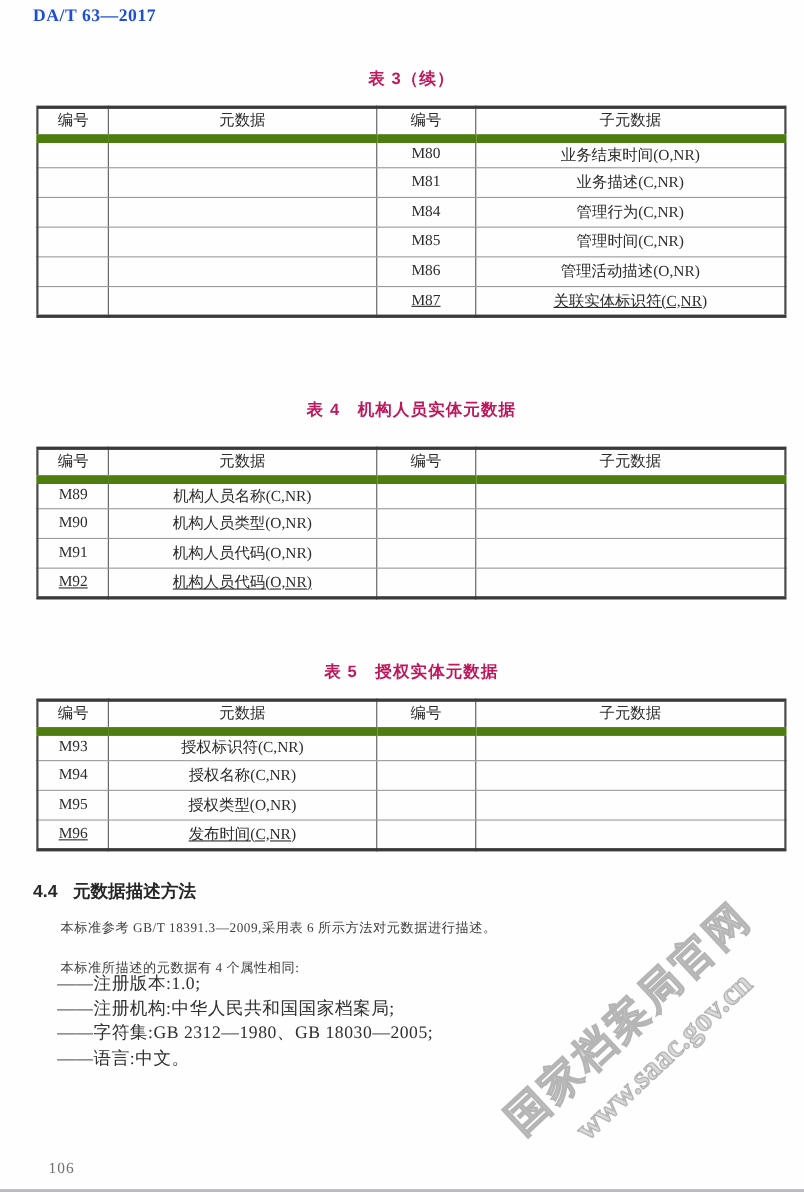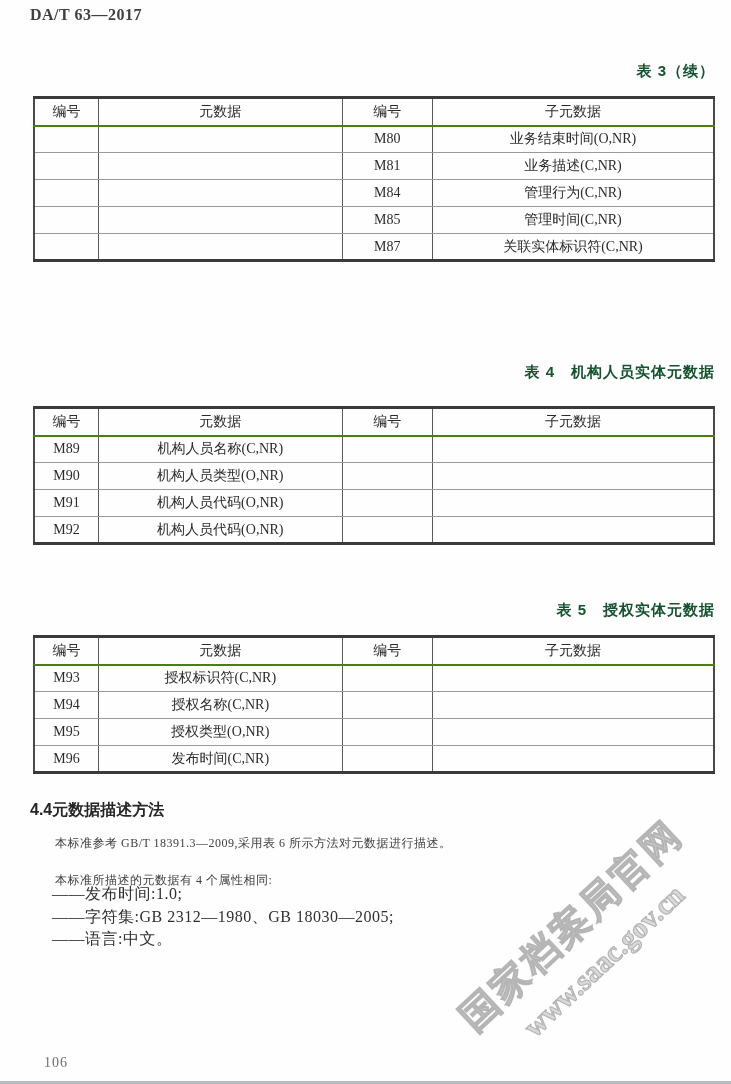--- a/index.html
+++ b/index.html
@@ -10,30 +10,30 @@
     font-family: "Liberation Serif", "DejaVu Serif", serif;
     color: #2e2e2e;
     overflow: hidden;
   }
   .doc-code {
     position: absolute;
     top: 6px; left: 30px;
     font-size: 16px;
     font-weight: bold;
     letter-spacing: 0.5px;
-    color: #404040;
+    color: #1d4ed8;
   }
   .table-caption {
     position: absolute;
     left: 33px; width: 682px;
-    text-align: right;
+    text-align: center;
     font-family: "Liberation Sans", "DejaVu Sans", sans-serif;
     font-weight: bold;
     font-size: 15px;
-    color: #14532d;
+    color: #be185d;
     letter-spacing: 1px;
   }
   #caption-t3 { top: 62px; }
   #caption-t4 { top: 363px; }
   #caption-t5 { top: 601px; }
 
   table.meta-table {
     position: absolute;
     left: 33px; width: 682px;
     border-collapse: collapse;
@@ -53,37 +53,37 @@
     border-right: 1px solid #5a5a5a;
     text-align: center;
     vertical-align: middle;
     font-weight: normal;
     padding: 0 4px;
     white-space: nowrap;
     overflow: hidden;
   }
   .meta-table th {
     height: 28px;
-    border-bottom: 2px solid #4d7c0f;
+    border-bottom: 8px solid #4d7c0f;
   }
   .meta-table td {
     height: 27px;
     border-bottom: 1px solid #9a9a9a;
   }
-  .meta-table tbody tr:last-child td { border-bottom: none; }
+  .meta-table tbody tr:last-child td { border-bottom: none; text-decoration: underline; }
 
   .section-heading {
     position: absolute;
     top: 800px; left: 30px;
     font-family: "Liberation Sans", "DejaVu Sans", sans-serif;
     font-weight: bold;
     font-size: 16px;
     color: #262626;
   }
-  .section-heading .sec-no { }
+  .section-heading .sec-no { margin-right: 14px; }
   .body-para {
     position: absolute;
     left: 55px;
     font-size: 12px;
     color: #404040;
     letter-spacing: 0.5px;
     white-space: nowrap;
   }
   #para-1 { top: 835px; }
   #para-2 { top: 872px; }
@@ -177,20 +177,26 @@
       </tr>
       <tr>
         <td></td>
         <td></td>
         <td>M85</td>
         <td>管理时间(C,NR)</td>
       </tr>
       <tr>
         <td></td>
         <td></td>
+        <td>M86</td>
+        <td>管理活动描述(O,NR)</td>
+      </tr>
+      <tr>
+        <td></td>
+        <td></td>
         <td>M87</td>
         <td>关联实体标识符(C,NR)</td>
       </tr>
     </tbody>
   </table>
 
 <div id="caption-t4" class="table-caption">表 4　机构人员实体元数据</div>
 <table id="table-4" class="meta-table">
   <colgroup>
       <col style="width:9.5%">
@@ -279,21 +285,22 @@
   </table>
 
 <div class="section-heading">
   <span class="sec-no">4.4</span><span>元数据描述方法</span>
 </div>
 
 <div id="para-1" class="body-para">本标准参考 GB/T 18391.3—2009,采用表 6 所示方法对元数据进行描述。</div>
 <div id="para-2" class="body-para">本标准所描述的元数据有 4 个属性相同:</div>
 
 <div class="bullet-list">
-  <div class="bullet-line">——发布时间:1.0;</div>
+  <div class="bullet-line">——注册版本:1.0;</div>
+  <div class="bullet-line">——注册机构:中华人民共和国国家档案局;</div>
   <div class="bullet-line">——字符集:GB 2312—1980、GB 18030—2005;</div>
   <div class="bullet-line">——语言:中文。</div>
 </div>
 
 <div class="watermark">
   <div class="wm-cn">国家档案局官网</div>
   <div class="wm-url">www.saac.gov.cn</div>
 </div>
 
 <div class="page-number">106</div>

